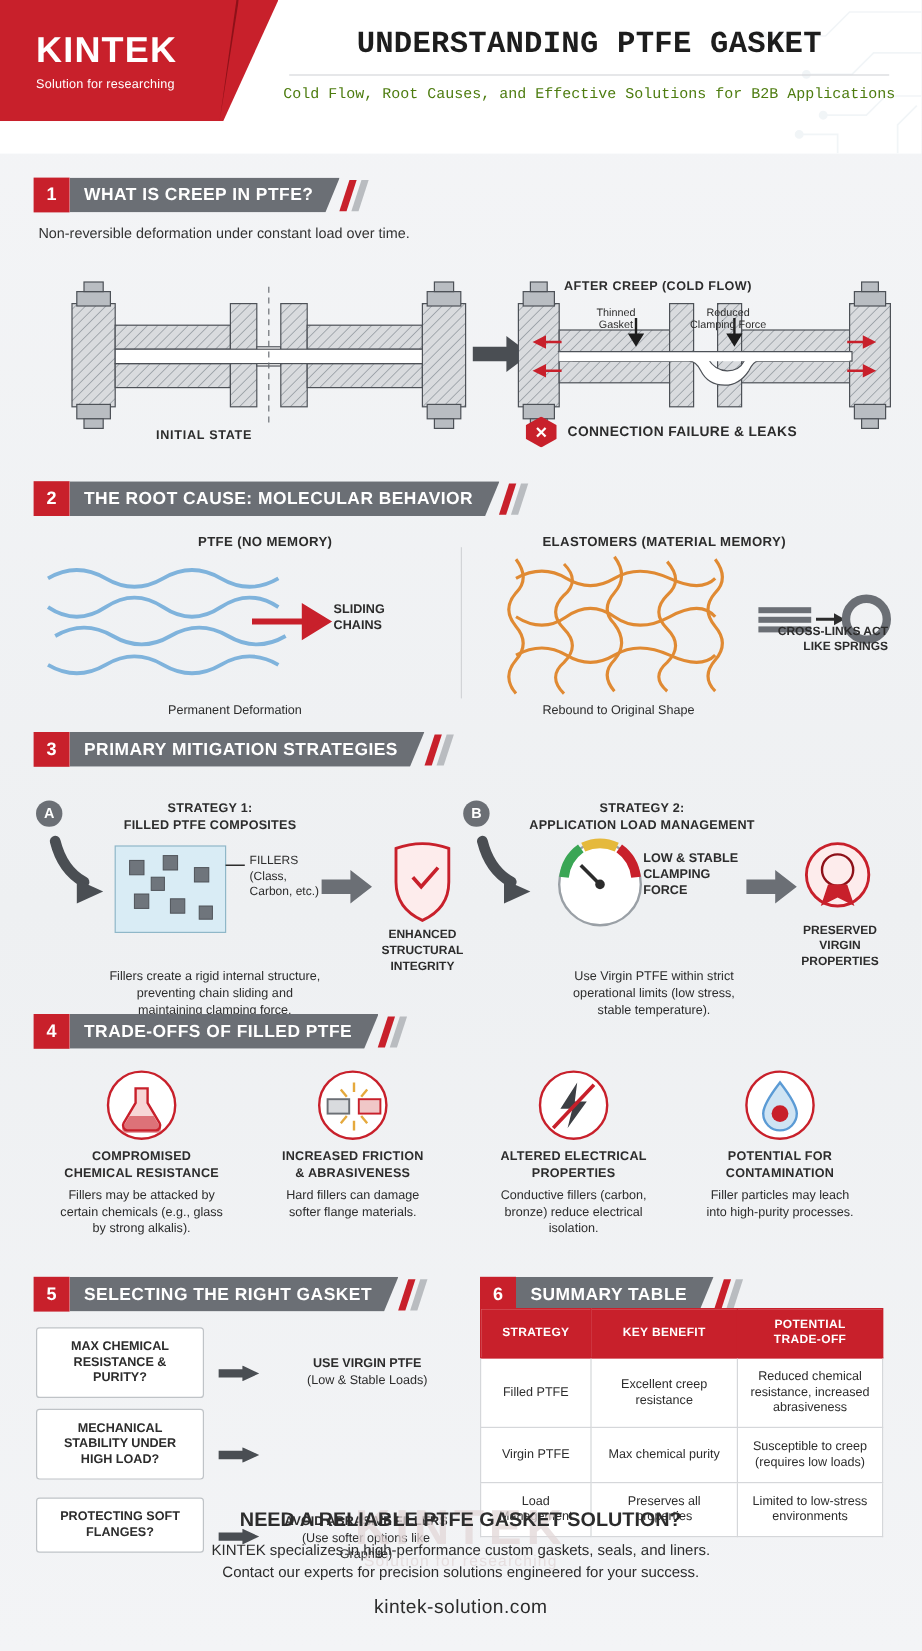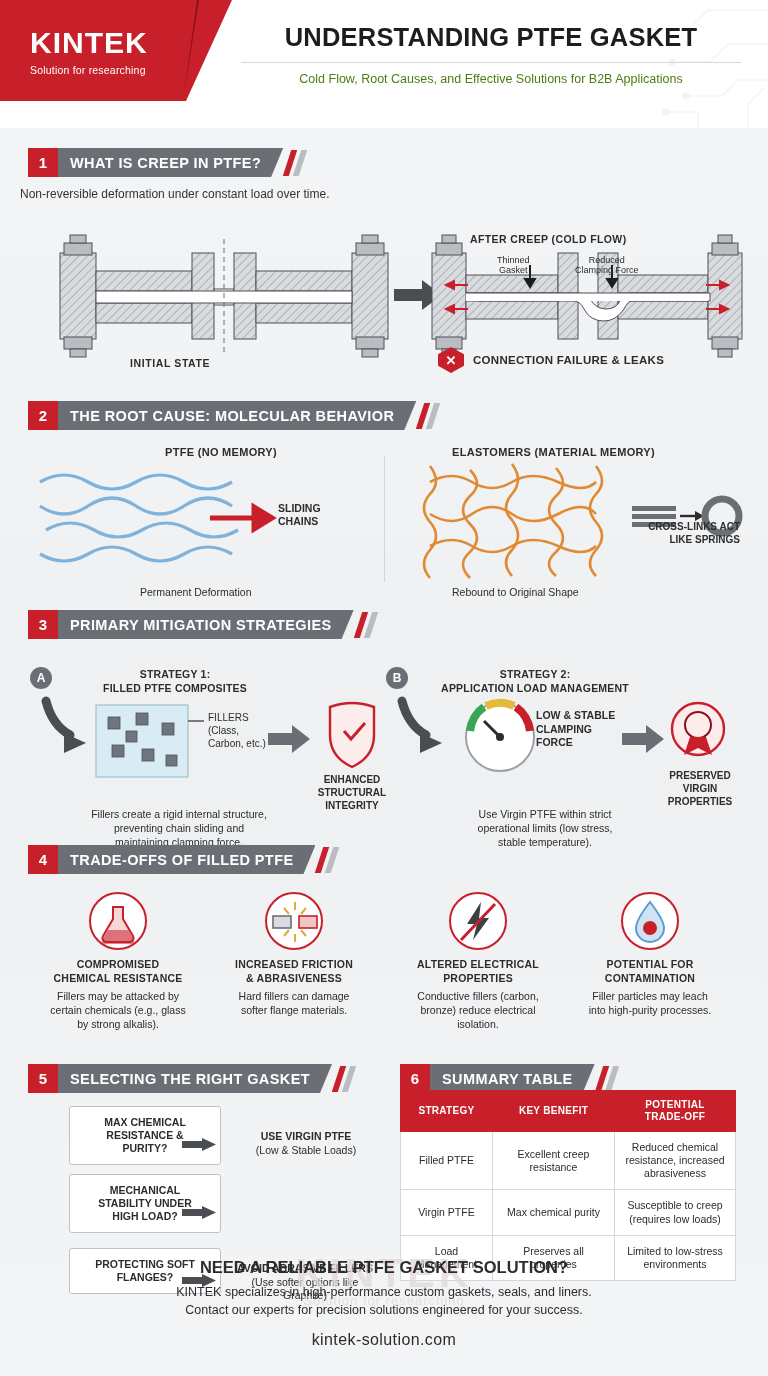--- a/index.html
+++ b/index.html
@@ -21,21 +21,21 @@
     clip-path: polygon(0 0, 232px 0, 186px 101px, 0 101px);
   }
   .header-red-edge {
     position: absolute; left: 183px; top: 0; width: 16px; height: 101px;
     background: #8e1119;
     clip-path: polygon(14px 0, 16px 0, 0 101px, 0 101px);
   }
   .logo { position: absolute; left: 30px; top: 28px; color: #fff; }
   .logo-main { font-size: 30px; font-weight: bold; letter-spacing: 1px; line-height: 1; }
   .logo-sub { font-size: 10.5px; margin-top: 6px; letter-spacing: .2px; }
-  .title-wrap { position: absolute; left: 228px; top: 22px; width: 526px; text-align: center; }
+  .title-wrap { position: absolute; left: 228px; top: 22px; width: 526px; text-align: center; font-family: Liberation Mono, monospace; }
   .title-wrap h1 { font-size: 25.5px; line-height: 1.2; font-weight: bold; color: #1d1d1d; letter-spacing: .2px; }
   .title-rule { width: 500px; height: 1px; background: #d6d8db; margin: 9px auto 0 auto; }
   .subtitle { font-size: 12.5px; color: #4d7c0f; margin-top: 9px; }
 
   
   .circuit { position:absolute; right:0; top:0; width: 330px; height: 128px; opacity: .14; }
 
   
   .sec-head { display: flex; align-items: stretch; height: 29px; margin: 0 0 0 28px; }
   .sec-num {
@@ -45,21 +45,21 @@
   .sec-title {
     background: #6b6f75; color: #fff; font-weight: bold; font-size: 14.5px;
     display: flex; align-items: center; padding: 0 14px 0 12px; letter-spacing: .4px;
     clip-path: polygon(0 0, 100% 0, calc(100% - 12px) 100%, 0 100%);
     padding-right: 22px;
   }
   .slashes { display:flex; align-items:center; margin-left: 4px; }
   .slash { width: 6px; height: 26px; background: #c8202b; transform: skewX(-18deg); margin-right: 4px; }
   .slash.grey { background: #b9bcc0; }
 
-  .sec-desc { font-size: 12px; color: #333; margin: 10px 0 0 20px; }
+  .sec-desc { font-size: 12px; color: #333; margin: 10px 0 0 32px; }
 
   
   .s1 { position: relative; height: 186px; margin-top: 6px; }
   .cap-initial { position: absolute; left: 130px; top: 150px; font-size: 10.5px; font-weight: bold; letter-spacing: .6px; }
   .cap-after { position: absolute; left: 470px; top: 26px; font-size: 10.5px; font-weight: bold; letter-spacing: .4px; }
   .cap-thin { position: absolute; left: 497px; top: 48px; font-size: 9px; text-align:center; line-height: 1.15;}
   .cap-force { position: absolute; left: 575px; top: 48px; font-size: 9px; text-align:center; line-height: 1.15;}
   .fail { position: absolute; left: 438px; top: 140px; display: flex; align-items: center; gap: 9px; }
   .fail-badge {
     width: 26px; height: 26px; background: #c8202b; color:#fff; font-size: 13px; font-weight:bold;
@@ -91,22 +91,22 @@
   
   .s4 { position: relative; height: 184px; margin-top: 2px; }
   .s4 .item { position: absolute; width: 176px; text-align: center; }
   .s4 .item h4 { font-size: 10.5px; font-weight: bold; line-height: 1.3; margin-top: 8px; letter-spacing: .2px;}
   .s4 .item p { font-size: 10.5px; line-height: 1.3; margin-top: 5px; }
   .icon-circle { width: 58px; height: 58px; border-radius: 50%; border: 2.5px solid #c8202b; margin: 0 auto; position: relative; background: #fff; }
 
   
   .s5 { position: relative; height: 220px; margin-top: 8px; }
   .qbox {
-    position: absolute; width: 152px; border: 1px solid #bfc3c7; background: #fff; border-radius: 3px;
-    font-size: 10.5px; font-weight: bold; text-align: center; line-height: 1.25; padding: 9px 6px; margin-left: 39px;
+    position: absolute; width: 140px; border: 1px solid #bfc3c7; background: #fff; border-radius: 3px;
+    font-size: 10.5px; font-weight: bold; text-align: center; line-height: 1.25; padding: 9px 6px;
   }
   .ans { position: absolute; width: 168px; font-size: 10.5px; text-align: center; line-height: 1.3; }
   .ans b { font-size: 10.5px; }
   .arrow-r { position: absolute; width: 34px; height: 13px; }
 
   
   table.summary { position: absolute; left: 400px; top: 26px; width: 336px; border-collapse: collapse; background: #fff; }
   table.summary th {
     background: #c8202b; color: #fff; font-size: 10px; font-weight: bold; padding: 8px 4px;
     border: 1px solid #c8202b; letter-spacing: .3px; line-height: 1.2;

